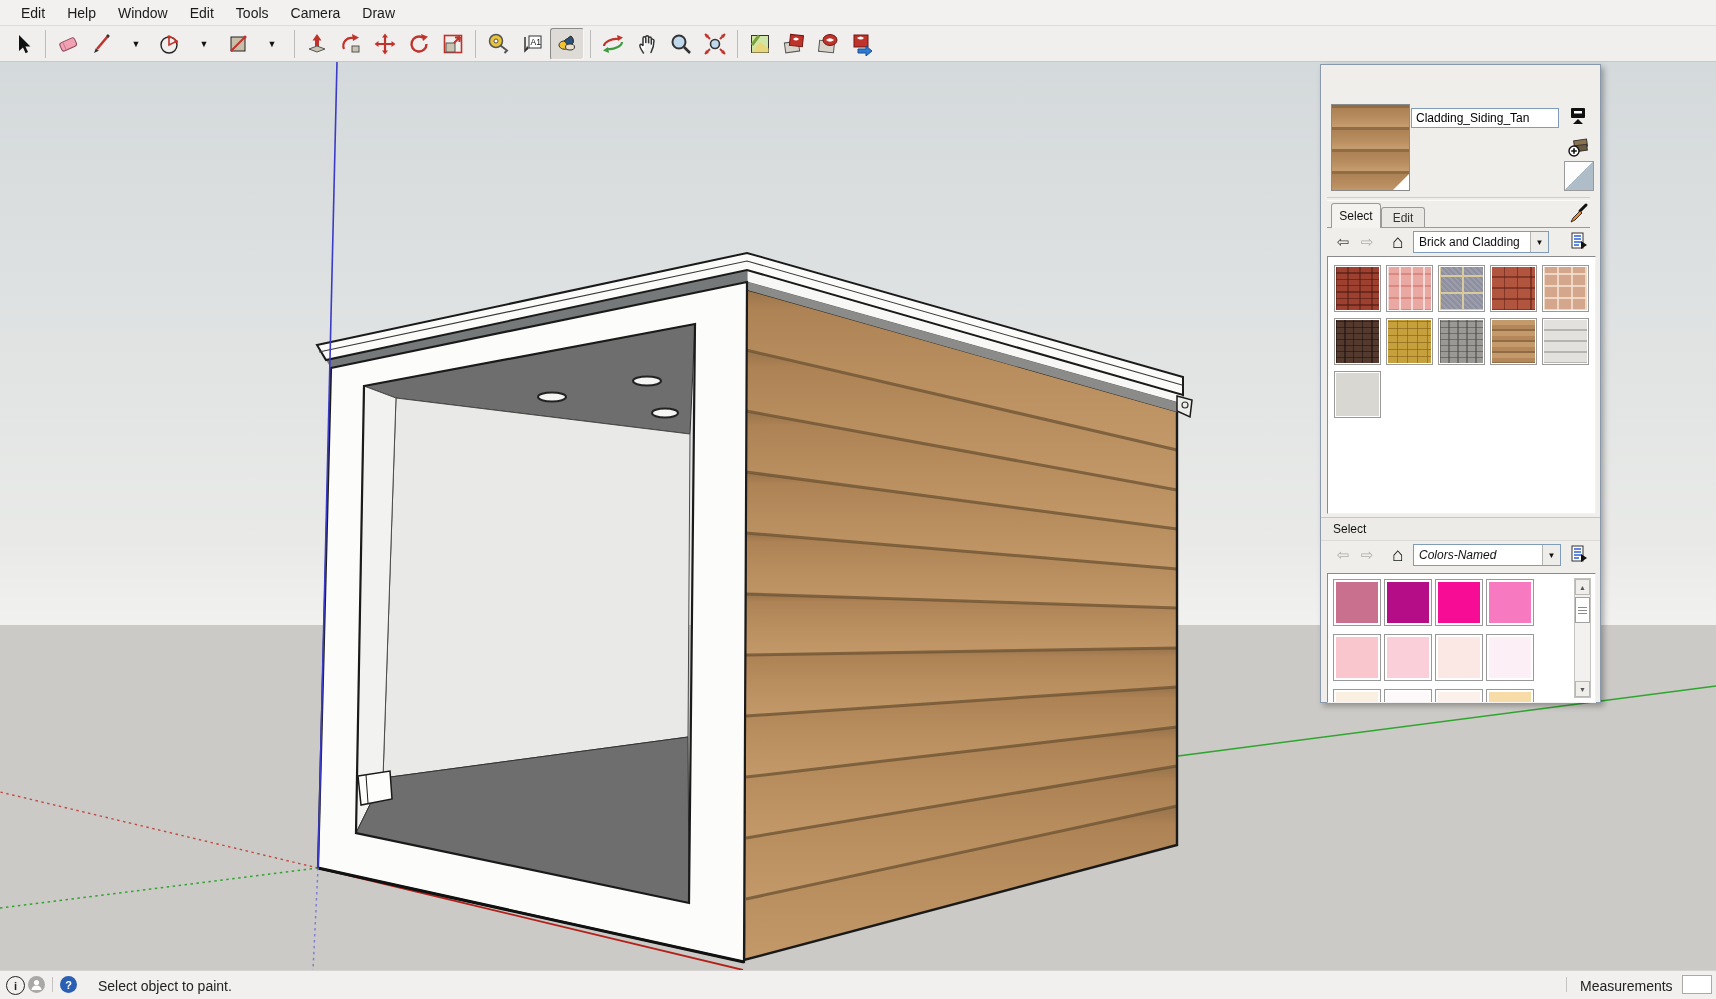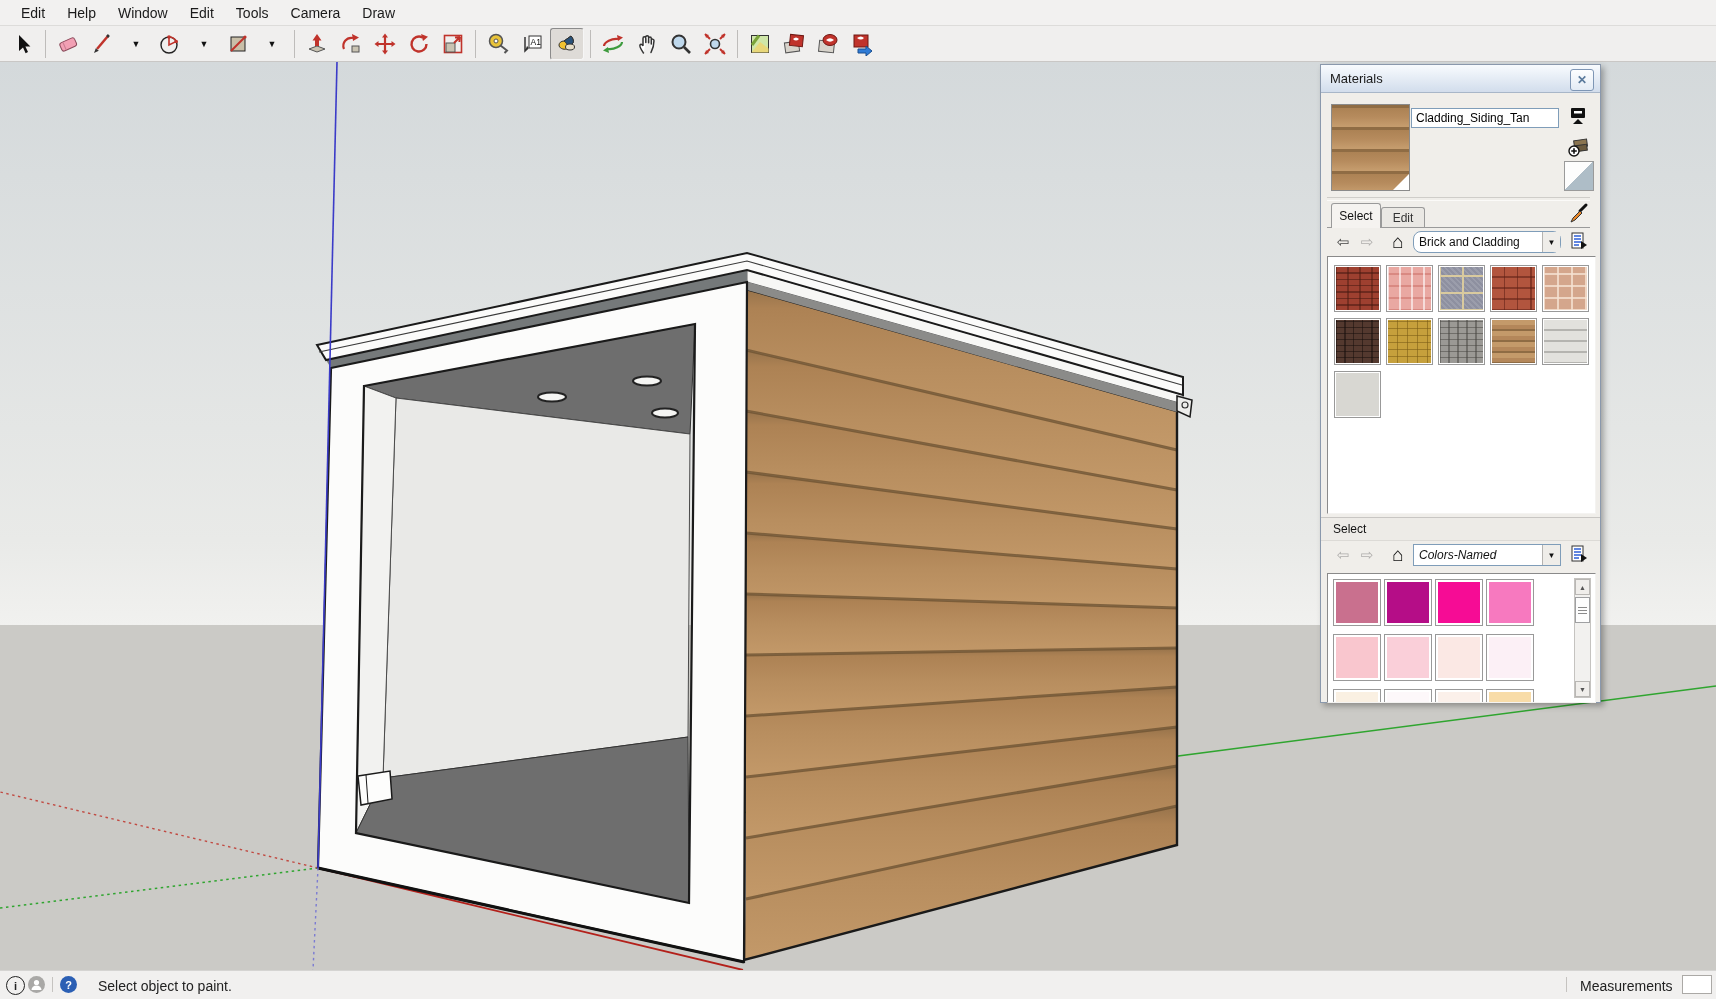--- a/index.html
+++ b/index.html
@@ -391,26 +391,20 @@
 
     <path d="M1177,396 l15,4 -2,17 -13,-6 Z" fill="#EDEDEB" stroke="#1a1a1a" stroke-width="1.5"></path>
     <circle cx="1185" cy="405" r="3" fill="none" stroke="#333" stroke-width="1.2"></circle>
   </g>
 
   <line x1="337" y1="62" x2="318" y2="868" stroke="#3B3BC8" stroke-width="1.6"></line>
   <line x1="318" y1="868" x2="313" y2="970" stroke="#7B7BD2" stroke-width="1.4" stroke-dasharray="2.5,3.5"></line>
 </svg>
 
 <div class="panel">
-  <div class="panel-title">
-    <span>Materials</span>
-    <div class="close-btn">
-        <span>✕</span>
-      </div>
-  </div>
 
   <div class="preview">
       <div class="fold"></div>
     </div>
   <input class="namefield" value="Cladding_Siding_Tan" style="">
 
   <div class="sideicon" style="left:246px;top:41px;width:22px;height:22px;">
     <span><svg width="20" height="20">
           <rect x="3" y="2" width="14" height="10" rx="1" fill="#111"></rect>
           <rect x="6" y="5" width="8" height="2.5" fill="#fff"></rect>
@@ -445,21 +439,21 @@
 
   <div class="sideicon" style="left:12px;top:168px;width:20px;height:18px;">
       <span class="nav-arrow">⇦</span>
     </div>
   <div class="sideicon" style="left:36px;top:168px;width:20px;height:18px;">
       <span class="nav-arrow disabled">⇨</span>
     </div>
   <div class="sideicon" style="left:66px;top:166px;width:22px;height:20px;">
       <span class="home-glyph">⌂</span>
     </div>
-  <div class="dropdown" style="left:92px;top:166px;width:148px;border-radius:8px;">
+  <div class="dropdown" style="left:92px;top:166px;width:136px;">
     <span class="val">Brick and Cladding</span>
     <span class="btn">▼</span>
   </div>
   <div class="sideicon" style="left:248px;top:166px;width:20px;height:22px;">
     <span><svg width="20" height="20">
           <rect x="3" y="2" width="11" height="15" fill="#fff" stroke="#333"></rect>
           <path d="M5 5 h7 M5 8 h7 M5 11 h7 M5 14 h5" stroke="#2E5FD6" stroke-width="1.4"></path>
           <path d="M12 10 l6 4 -6 4 Z" fill="#111"></path>
         </svg></span>
   </div>

